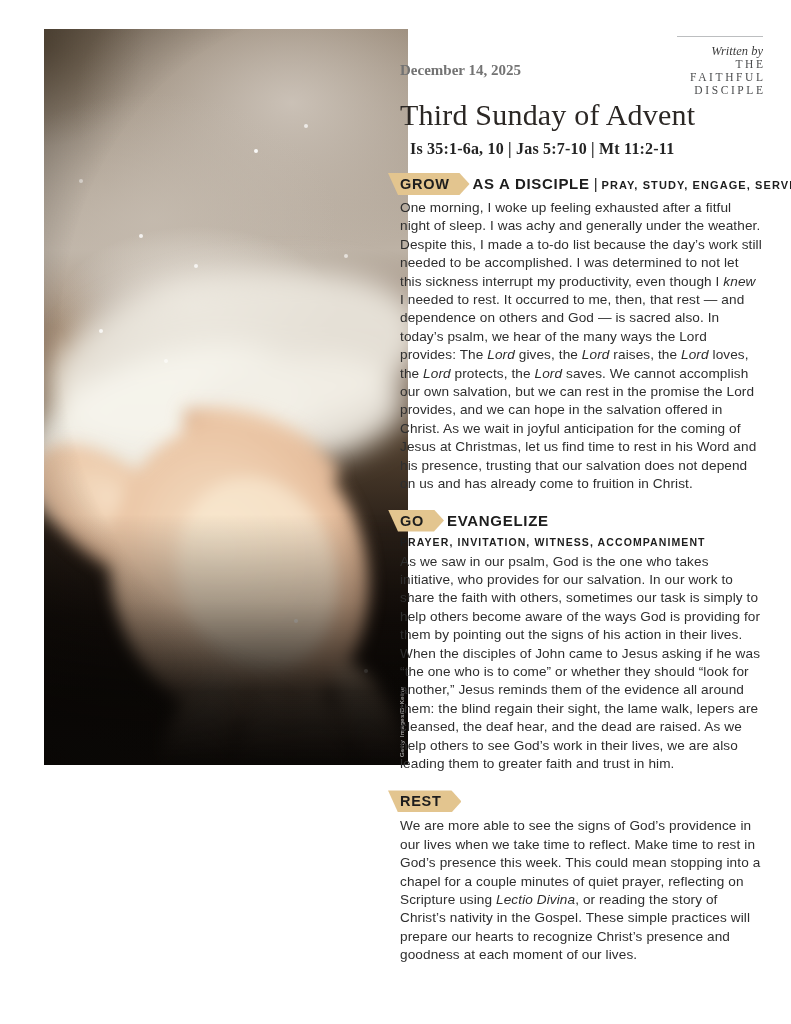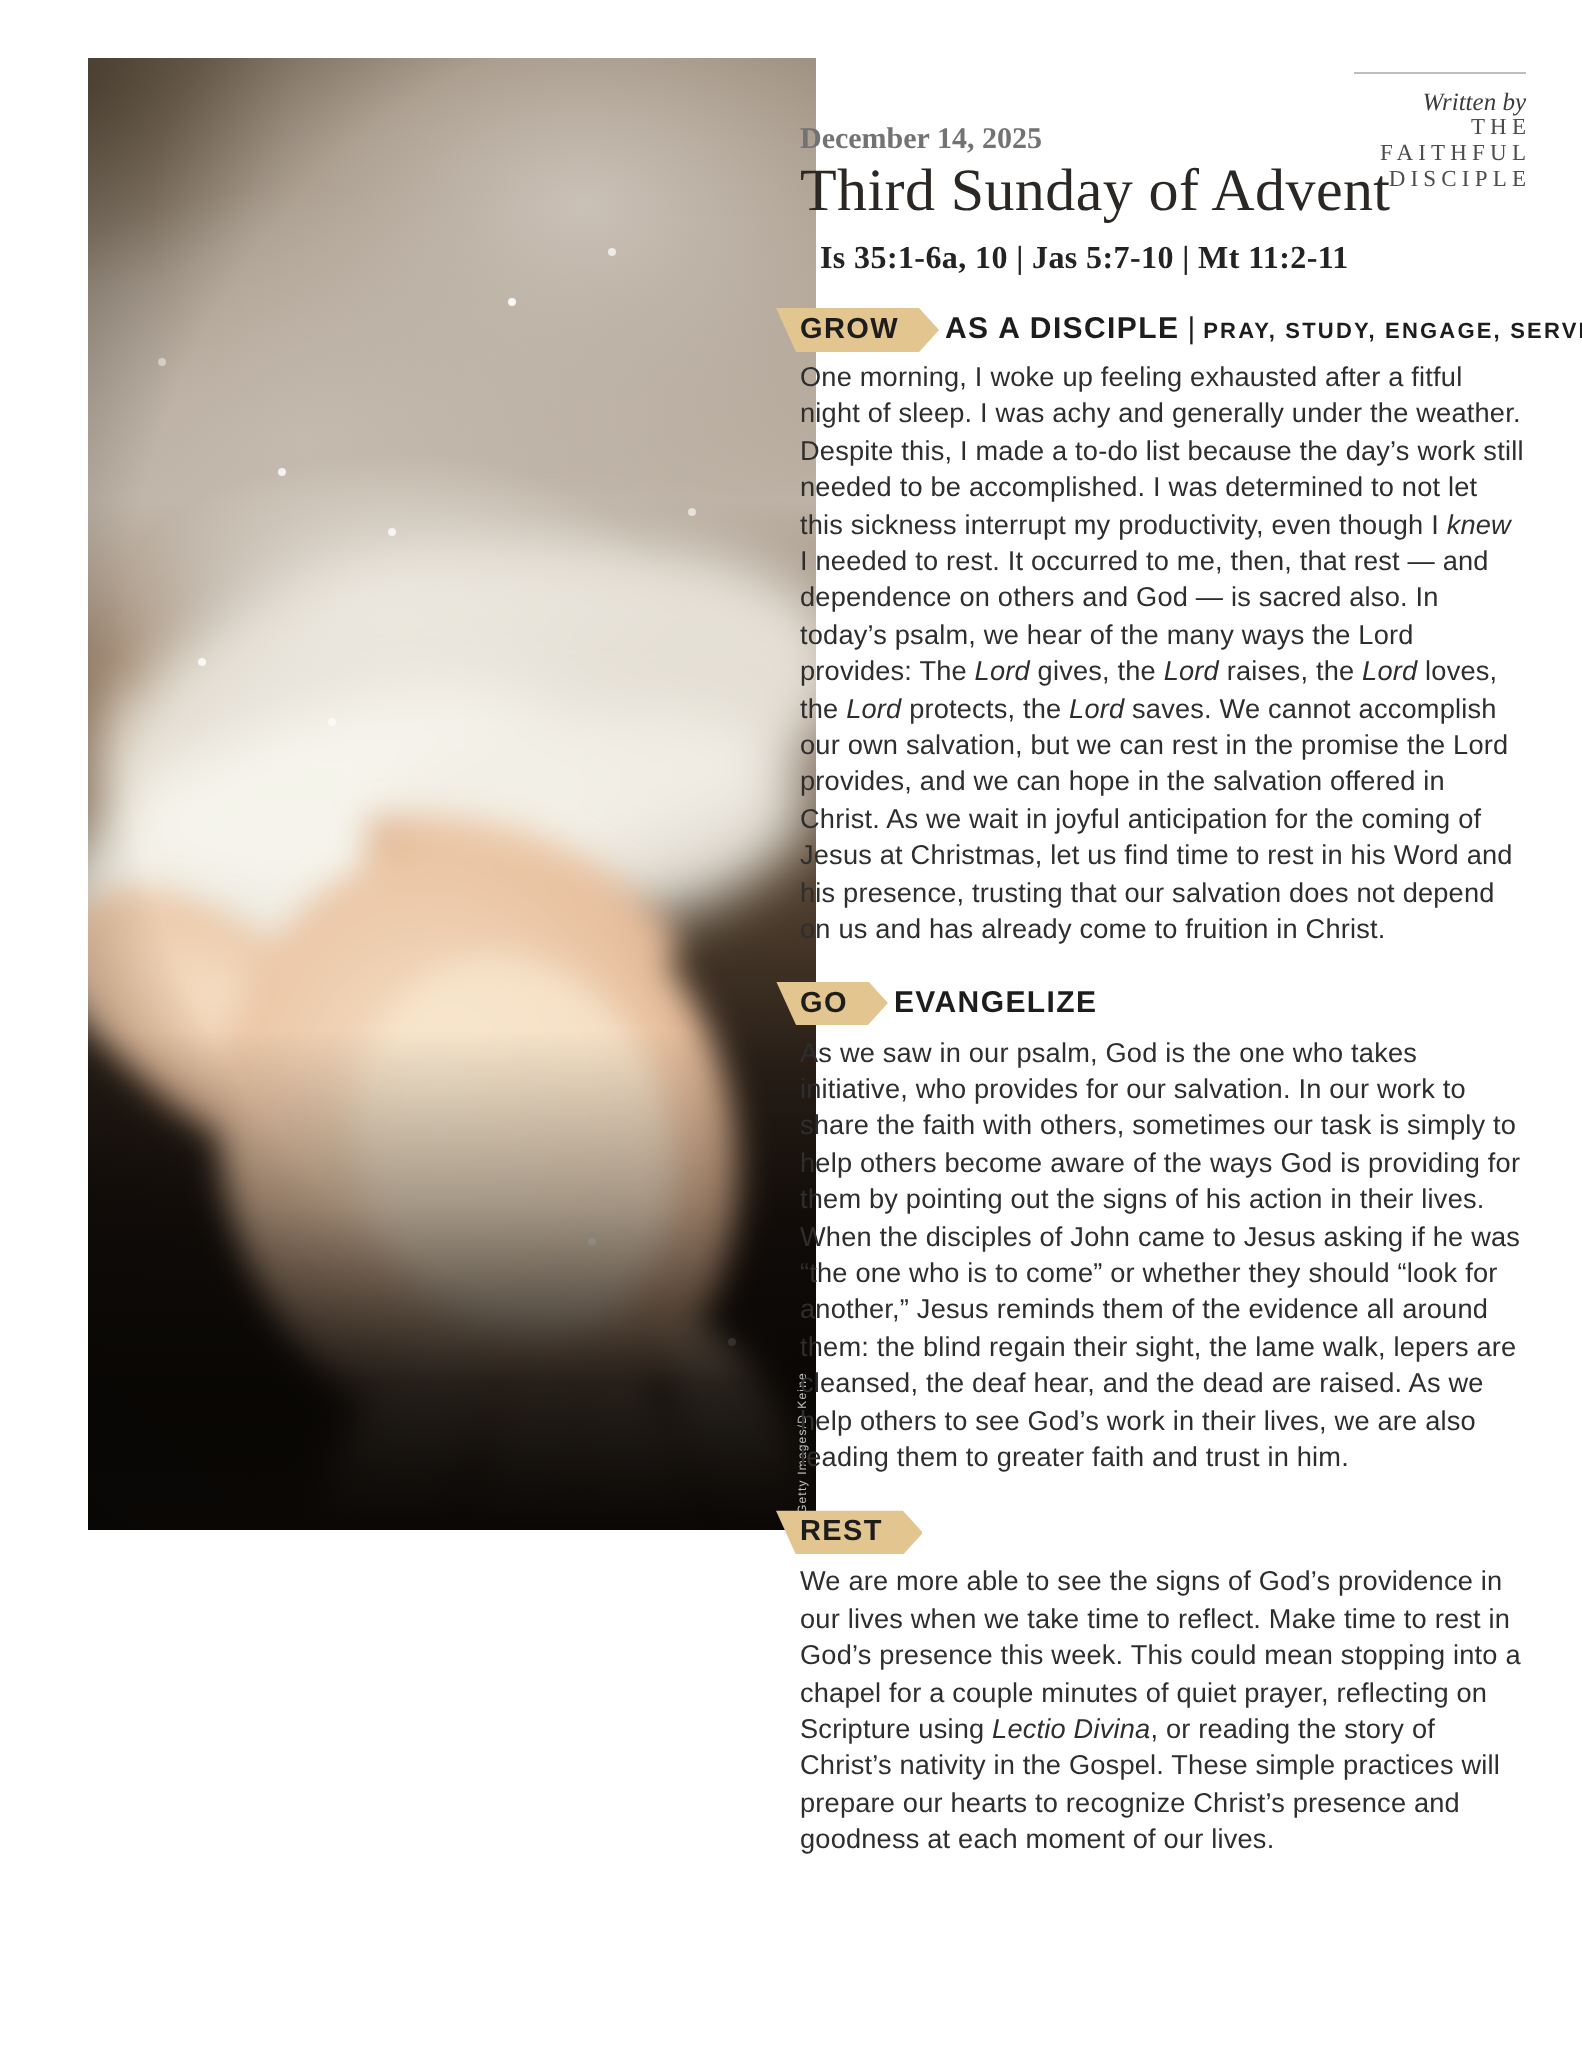--- a/index.html
+++ b/index.html
@@ -48,21 +48,21 @@
     position:absolute;right:3px;bottom:8px;writing-mode:vertical-rl;transform:rotate(180deg);
     font-size:6px;letter-spacing:.6px;color:rgba(255,255,255,.75);
   }
   
   .content{position:absolute;left:400px;top:29px;width:363px;color:#2e2e2e;}
   .byline{position:absolute;top:7px;right:0;text-align:right;}
   .byline .rule{width:86px;height:1px;background:#bcbec0;margin:0 0 7px auto;}
   .byline .written{font-family:"Liberation Serif","DejaVu Serif",serif;font-style:italic;font-size:12.5px;color:#3c3c3c;line-height:14px;}
   .byline .fd-line{font-family:"Liberation Serif","DejaVu Serif",serif;font-size:11.5px;letter-spacing:2.6px;color:#4c4d4f;line-height:12.8px;margin-right:-2.6px;}
   .date{margin:33px 0 0 0;font-family:"Liberation Serif","DejaVu Serif",serif;font-weight:700;font-size:15px;color:#737373;}
-  .title{margin:0 0 0 0;font-family:"Liberation Serif","DejaVu Serif",serif;font-weight:400;font-size:30px;letter-spacing:.2px;color:#2b2724;line-height:34px;}
+  .title{margin:19px 0 0 0;font-family:"Liberation Serif","DejaVu Serif",serif;font-weight:400;font-size:30px;letter-spacing:.2px;color:#2b2724;line-height:34px;}
   .readings{margin:8px 0 0 10px;font-family:"Liberation Serif","DejaVu Serif",serif;font-weight:700;font-size:16px;color:#232323;letter-spacing:.2px;}
   .sec-head{margin-top:15px;white-space:nowrap;}
   .tag{
     display:inline-block;background:#E3C58F;color:#1d1d1d;
     font-weight:700;font-size:14.5px;letter-spacing:.7px;
     padding:3px 20px 3px 12px;margin-left:-12px;
     clip-path:polygon(0 0, calc(100% - 10px) 0, 100% 50%, calc(100% - 10px) 100%, 10px 100%);
   }
   .head-rest{font-weight:700;font-size:15px;letter-spacing:.7px;color:#1d1d1d;margin-left:3px;}
   .head-sep{font-weight:400;font-size:15px;color:#1d1d1d;margin:0 4px;}
@@ -135,20 +135,21 @@
   <p class="readings">Is 35:1-6a, 10 | Jas 5:7-10 | Mt 11:2-11</p>
 
   <div class="sec-head">
     <span class="tag">GROW</span><span class="head-rest">AS A DISCIPLE</span><span class="head-sep">|</span><span class="head-kw">PRAY, STUDY, ENGAGE, SERVE</span>
   </div>
   <p class="body-p grow-body">One morning, I woke up feeling exhausted after a fitful night of sleep. I was achy and generally under the weather. Despite this, I made a to-do list because the day’s work still needed to be accomplished. I was determined to not let this sickness interrupt my productivity, even though I <i>knew</i> I needed to rest. It occurred to me, then, that rest — and dependence on others and God — is sacred also. In today’s psalm, we hear of the many ways the Lord provides: The <i>Lord</i> gives, the <i>Lord</i> raises, the <i>Lord</i> loves, the <i>Lord</i> protects, the <i>Lord</i> saves. We cannot accomplish our own salvation, but we can rest in the promise the Lord provides, and we can hope in the salvation offered in Christ. As we wait in joyful anticipation for the coming of Jesus at Christmas, let us find time to rest in his Word and his presence, trusting that our salvation does not depend on us and has already come to fruition in Christ.</p>
 
   <div class="sec-head go-head">
     <span class="tag">GO</span><span class="head-rest">EVANGELIZE</span>
   </div>
+  <div class="kw-line">PRAYER, INVITATION, WITNESS, ACCOMPANIMENT</div>
   <p class="body-p">As we saw in our psalm, God is the one who takes initiative, who provides for our salvation. In our work to share the faith with others, sometimes our task is simply to help others become aware of the ways God is providing for them by pointing out the signs of his action in their lives. When the disciples of John came to Jesus asking if he was “the one who is to come” or whether they should “look for another,” Jesus reminds them of the evidence all around them: the blind regain their sight, the lame walk, lepers are cleansed, the deaf hear, and the dead are raised. As we help others to see God’s work in their lives, we are also leading them to greater faith and trust in him.</p>
 
   <div class="sec-head rest-head">
     <span class="tag">REST</span>
   </div>
   <p class="body-p">We are more able to see the signs of God’s providence in our lives when we take time to reflect. Make time to rest in God’s presence this week. This could mean stopping into a chapel for a couple minutes of quiet prayer, reflecting on Scripture using <i>Lectio Divina</i>, or reading the story of Christ’s nativity in the Gospel. These simple practices will prepare our hearts to recognize Christ’s presence and goodness at each moment of our lives.</p>
 
 </div>
 
 </body></html>

